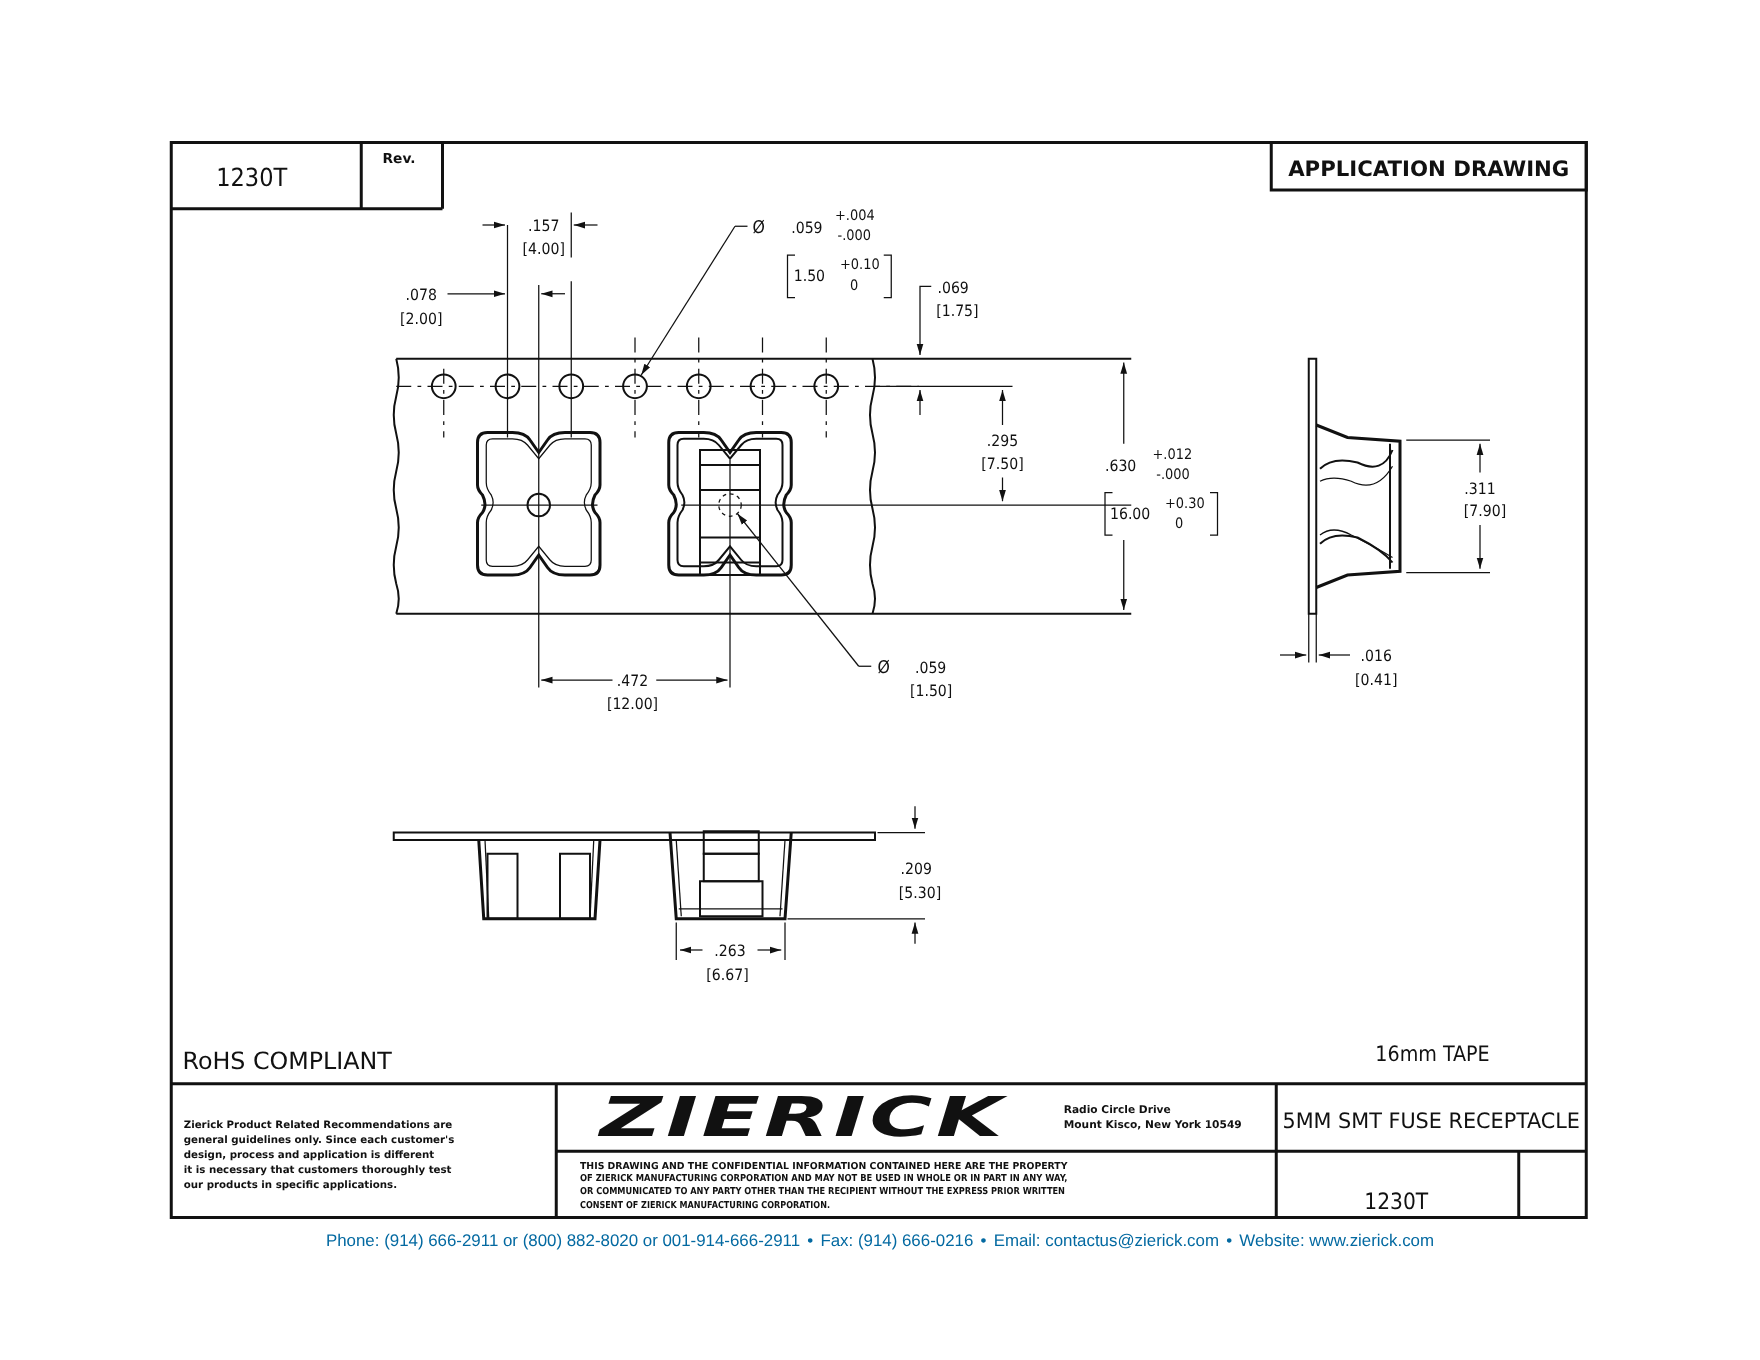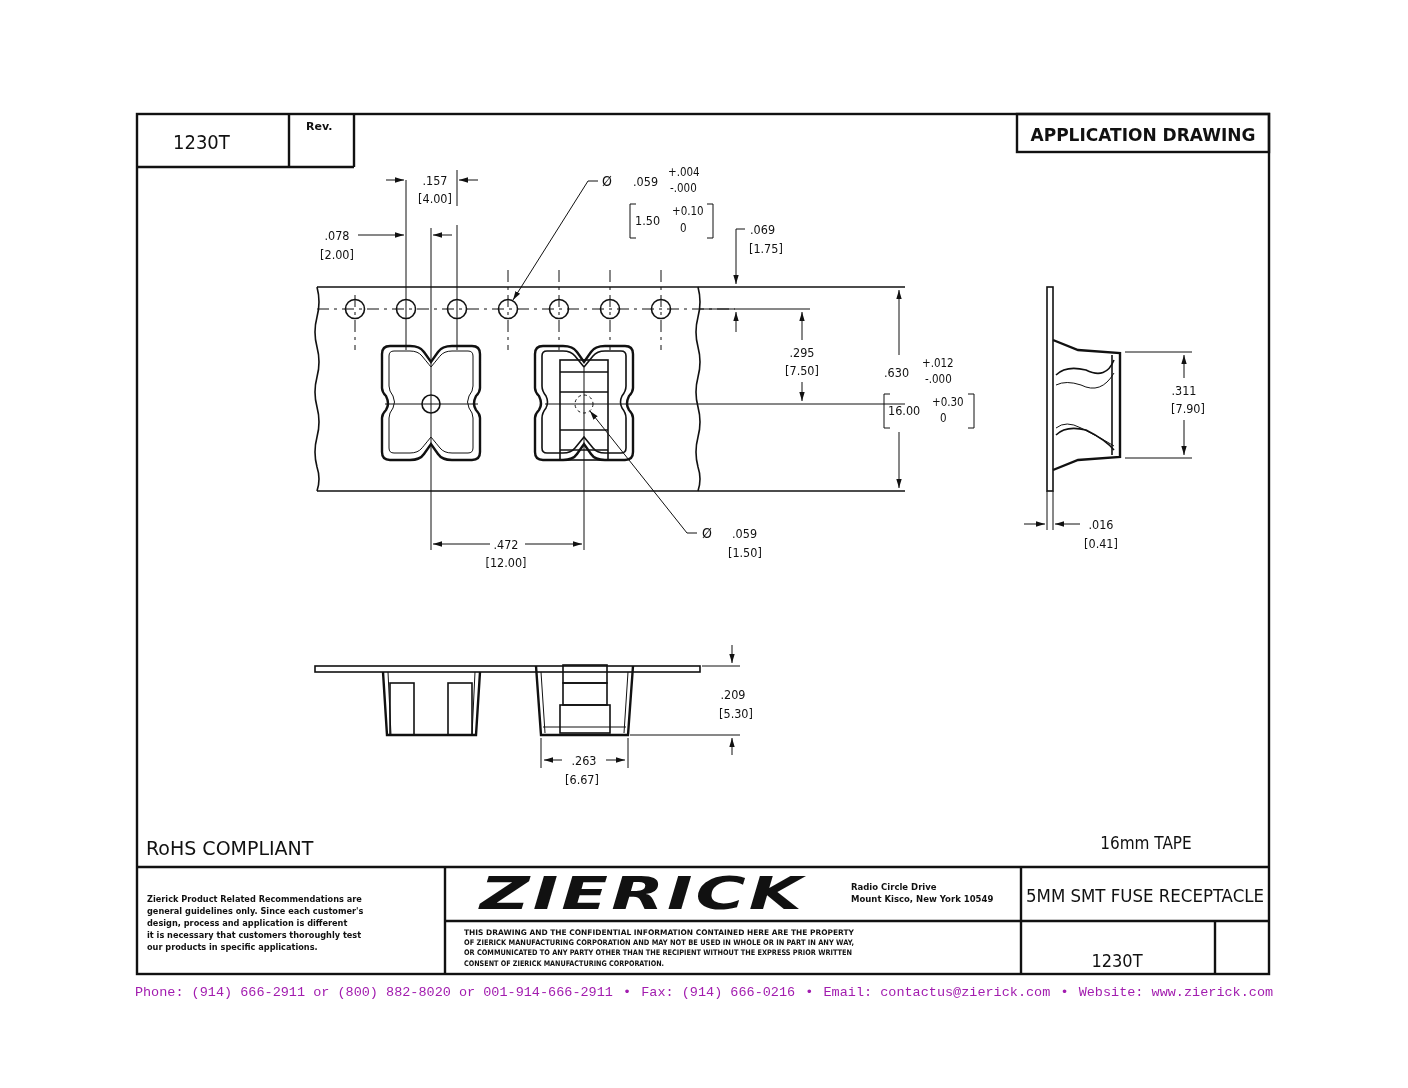--- a/index.html
+++ b/index.html
@@ -7,21 +7,21 @@
   svg { position:absolute; left:0; top:0; }
   .ln { stroke:#111; fill:none; }
   .thk { stroke-width:2.4; }
   .med { stroke-width:1.6; }
   .thn { stroke-width:1; }
   .dash { stroke-dasharray:12 5 3 5; }
   .t { font-family:"DejaVu Sans", sans-serif; fill:#111; }
   .tc { font-family:"DejaVu Sans Condensed","DejaVu Sans", sans-serif; fill:#111; }
   .dim { font-size:12.5px; }
   .bold { font-weight:bold; }
-  .footer { position:absolute; left:0; width:1408px; top:985px; text-align:center; font-family:Liberation Mono, monospace; font-size:13.5px; color:#a21caf; }
+  .footer { position:absolute; left:0; width:1408px; top:985px; text-align:center; font-family:Liberation Sans, sans-serif; font-size:13.5px; color:#0369a1; }
   .footer span { margin:0 1px; }
 </style>
 </head>
 <body>
 
 <svg width="1408" height="1088" viewBox="0 0 1408 1088">
   <defs>
     <marker id="arr" viewBox="0 0 10 10" refX="10" refY="5" markerWidth="9" markerHeight="9" orient="auto-start-reverse">
       <path d="M0,2 L10,5 L0,8 Z" fill="#111"></path>
     </marker>

